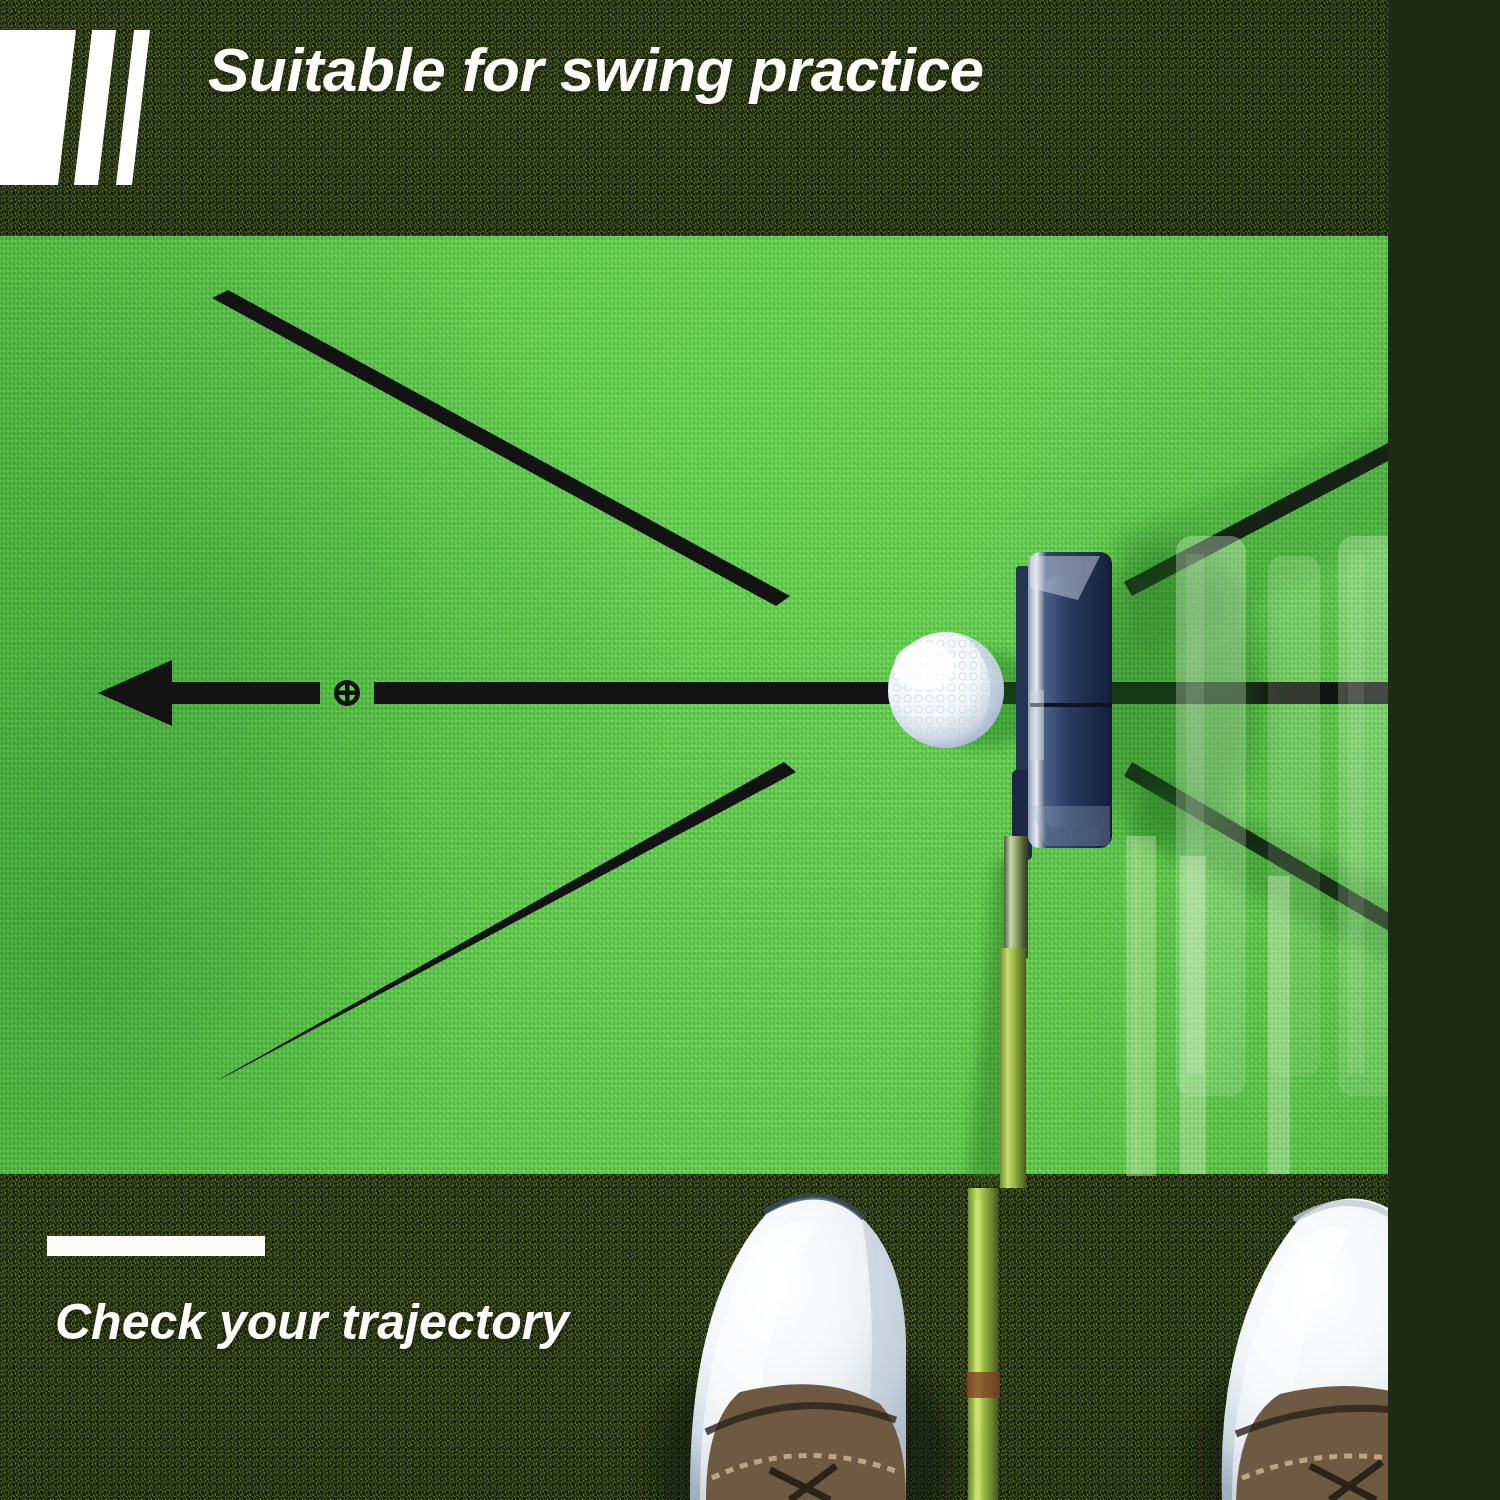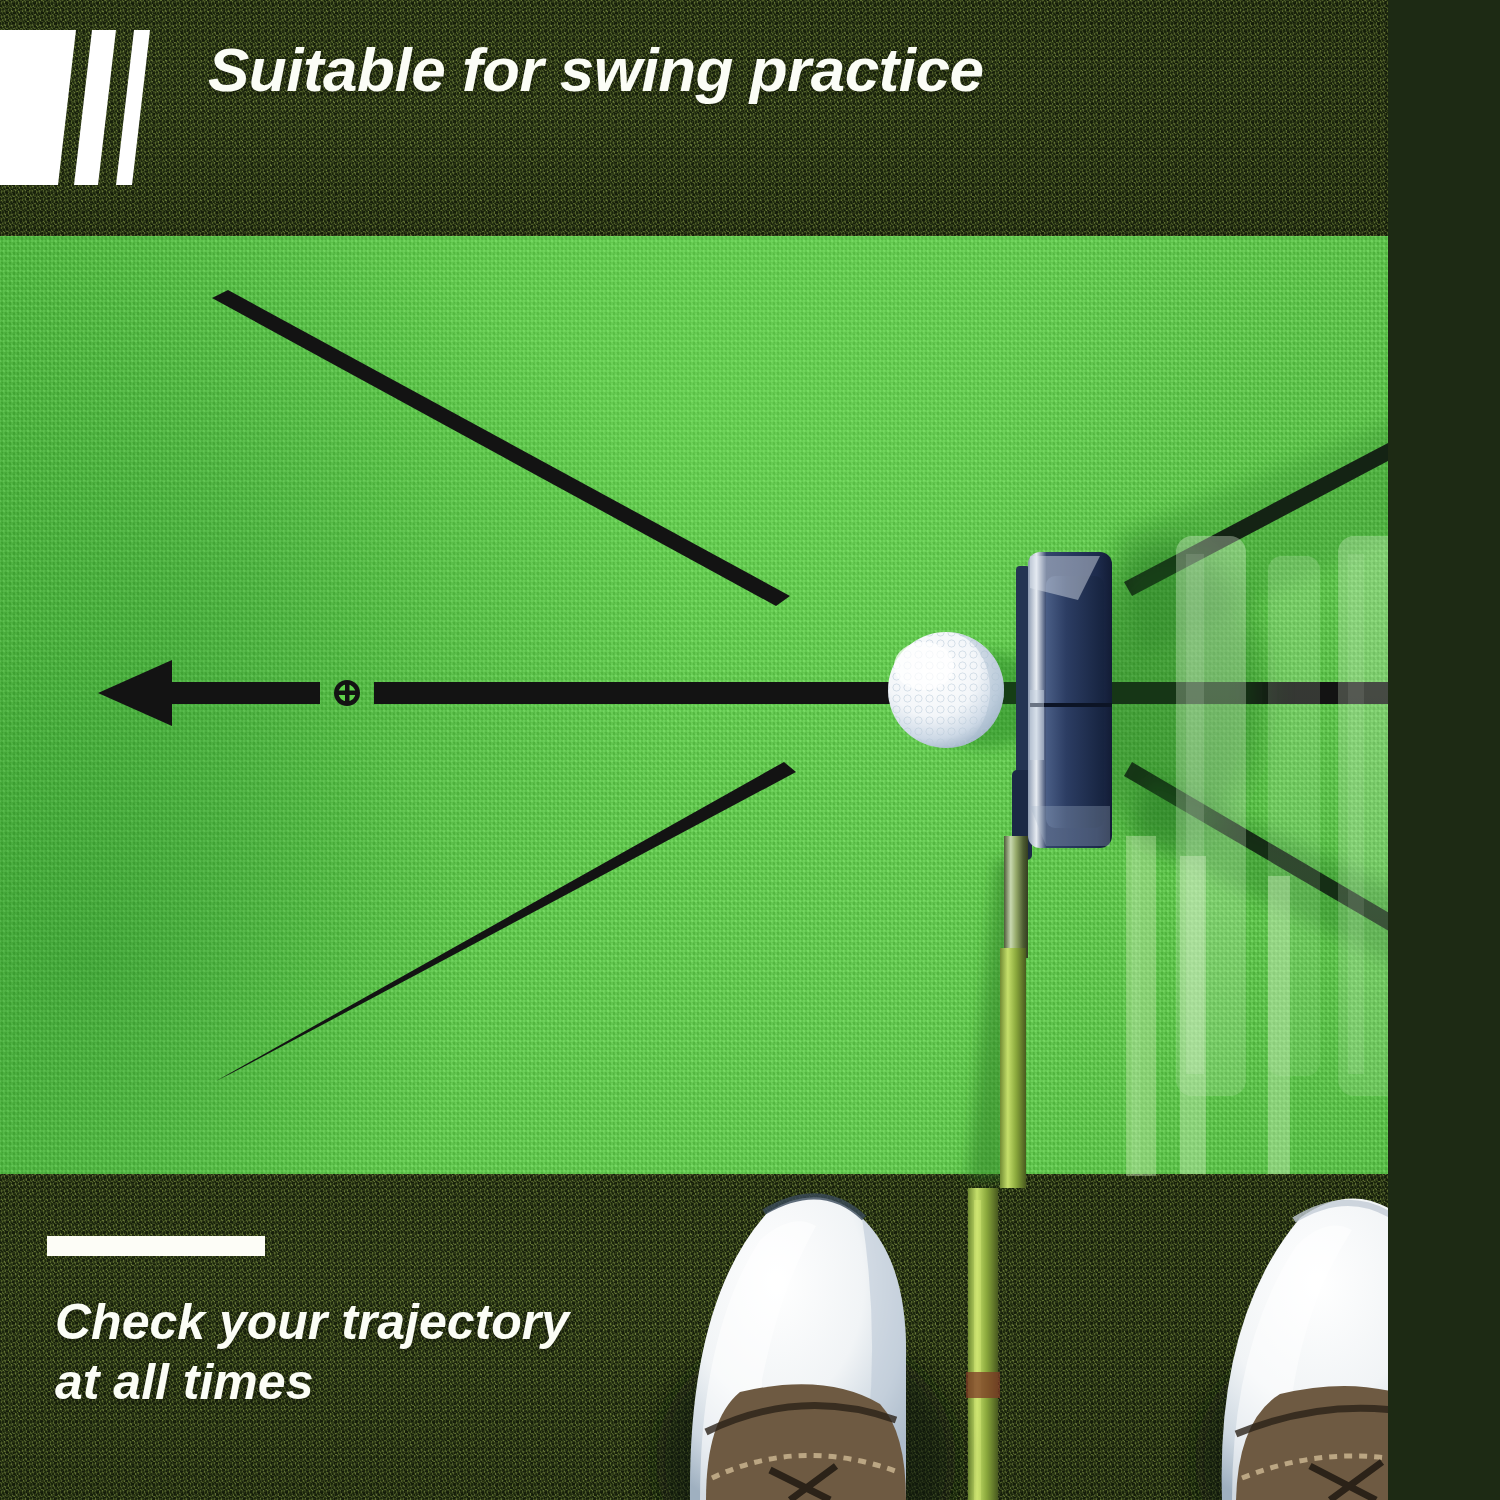--- a/index.html
+++ b/index.html
@@ -258,16 +258,15 @@
     <polygon points="134,0 150,0 132,155 116,155" fill="#ffffff"></polygon>
   </svg>
 
   <div id="headline">
     <div>Suitable for swing practice</div>
   </div>
 
   <div id="caption-rule"></div>
   <div id="caption">
     <div>Check your trajectory</div>
-    <div>at all times</div>
   </div>
 
 </div>
 
 </body></html>

